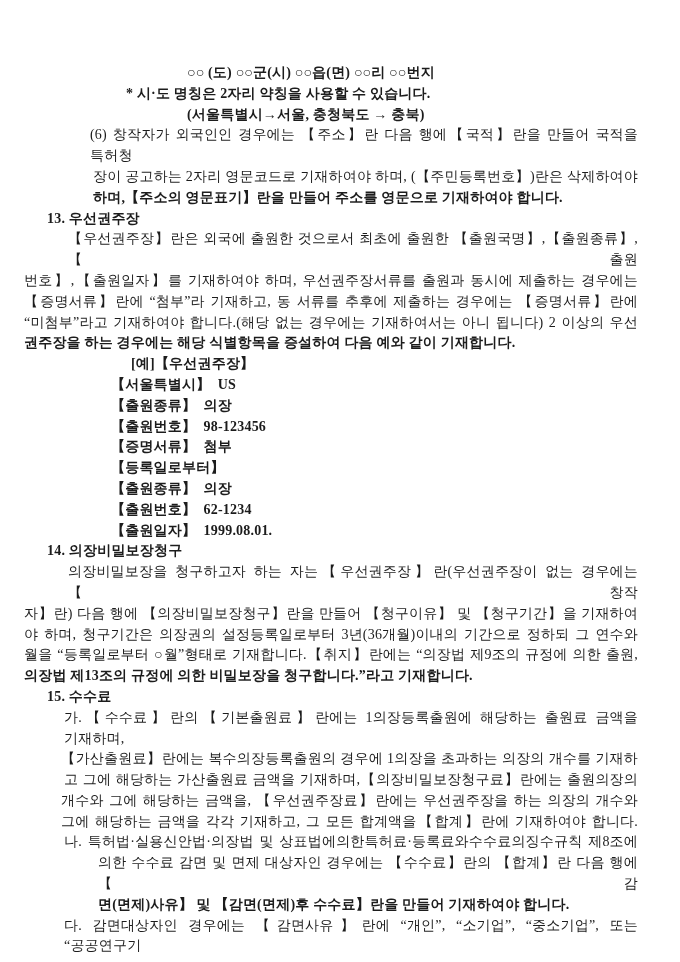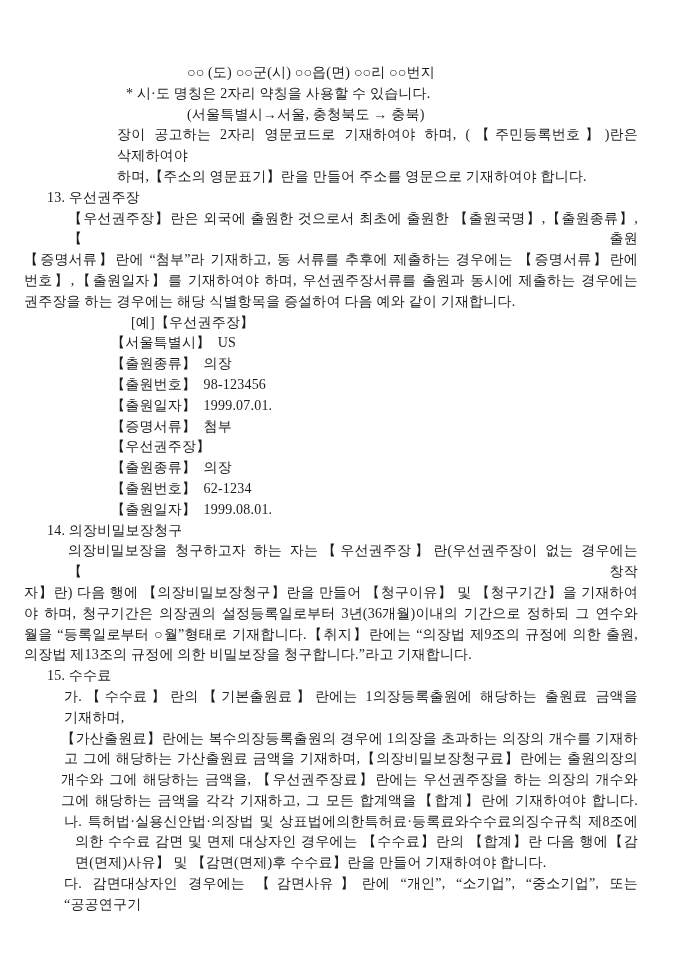--- a/index.html
+++ b/index.html
@@ -29,57 +29,59 @@
     word-break: keep-all;
   }
   
   .just {
     text-align: justify;
     text-align-last: justify;
   }
   
   .raw {
     white-space: pre;
+    font-weight: bold;
   }
   
   .i-body      { margin-left: 0; }
   .i-heading   { margin-left: 23px; }
   .i-parafirst { margin-left: 44px; }
   .i-list      { margin-left: 40px; }
   .i-listc     { margin-left: 37px; }
-  .i-listc2    { margin-left: 51px; }
+  .i-listc2    { margin-left: 74px; }
   .i-sub6      { margin-left: 66px; }
-  .i-sub6c     { margin-left: 93px; }
+  .i-sub6c     { margin-left: 69px; }
   .i-ex        { margin-left: 107px; }
   .i-exi       { margin-left: 87px; }
   .i-addr      { margin-left: 163px; }
   .i-addrnote  { margin-left: 102px; }
 </style>
 </head>
 <body>
 
 <div class="page">
   <div class="doc" id="doc">
       <div class="ln i-addr raw">○○ (도) ○○군(시) ○○읍(면) ○○리 ○○번지</div>
       <div class="ln i-addrnote raw">* 시·도 명칭은 2자리 약칭을 사용할 수 있습니다.</div>
       <div class="ln i-addr raw">(서울특별시→서울, 충청북도 → 충북)</div>
+      <div class="ln i-sub6 just">(6) 창작자가 외국인인 경우에는 【주소】란 다음 행에【국적】란을 만들어 국적을 특허청</div>
       <div class="ln i-sub6c just">장이 공고하는 2자리 영문코드로 기재하여야 하며, (【주민등록번호】)란은 삭제하여야</div>
       <div class="ln i-sub6c raw">하며,【주소의 영문표기】란을 만들어 주소를 영문으로 기재하여야 합니다.</div>
       <div class="ln i-heading raw">13. 우선권주장</div>
       <div class="ln i-parafirst just">【우선권주장】란은 외국에 출원한 것으로서 최초에 출원한 【출원국명】,【출원종류】,【출원</div>
+      <div class="ln i-body just">번호】,【출원일자】를 기재하여야 하며, 우선권주장서류를 출원과 동시에 제출하는 경우에는</div>
       <div class="ln i-body just">【증명서류】란에 “첨부”라 기재하고, 동 서류를 추후에 제출하는 경우에는 【증명서류】란에</div>
-      <div class="ln i-body just">번호】,【출원일자】를 기재하여야 하며, 우선권주장서류를 출원과 동시에 제출하는 경우에는</div>
+      <div class="ln i-body just">“미첨부”라고 기재하여야 합니다.(해당 없는 경우에는 기재하여서는 아니 됩니다) 2 이상의 우선</div>
       <div class="ln i-body raw">권주장을 하는 경우에는 해당 식별항목을 증설하여 다음 예와 같이 기재합니다.</div>
       <div class="ln i-ex raw">[예]【우선권주장】</div>
       <div class="ln i-exi raw">【서울특별시】  US</div>
       <div class="ln i-exi raw">【출원종류】  의장</div>
       <div class="ln i-exi raw">【출원번호】  98-123456</div>
-      <div class="ln i-exi raw">【출원일자】  1999.07.01.</div>
       <div class="ln i-exi raw">【증명서류】  첨부</div>
-      <div class="ln i-exi raw">【우선권주장】</div>
+      <div class="ln i-exi raw">【등록일로부터】</div>
       <div class="ln i-exi raw">【출원종류】  의장</div>
       <div class="ln i-exi raw">【출원번호】  62-1234</div>
       <div class="ln i-exi raw">【출원일자】  1999.08.01.</div>
       <div class="ln i-heading raw">14. 의장비밀보장청구</div>
       <div class="ln i-parafirst just">의장비밀보장을 청구하고자 하는 자는【우선권주장】란(우선권주장이 없는 경우에는 【창작</div>
       <div class="ln i-body just">자】란) 다음 행에 【의장비밀보장청구】란을 만들어 【청구이유】 및 【청구기간】을 기재하여</div>
       <div class="ln i-body just">야 하며, 청구기간은 의장권의 설정등록일로부터 3년(36개월)이내의 기간으로 정하되 그 연수와</div>
       <div class="ln i-body just">월을 “등록일로부터 ○월”형태로 기재합니다.【취지】란에는 “의장법 제9조의 규정에 의한 출원,</div>
       <div class="ln i-body raw">의장법 제13조의 규정에 의한 비밀보장을 청구합니다.”라고 기재합니다.</div>
       <div class="ln i-heading raw">15. 수수료</div>

